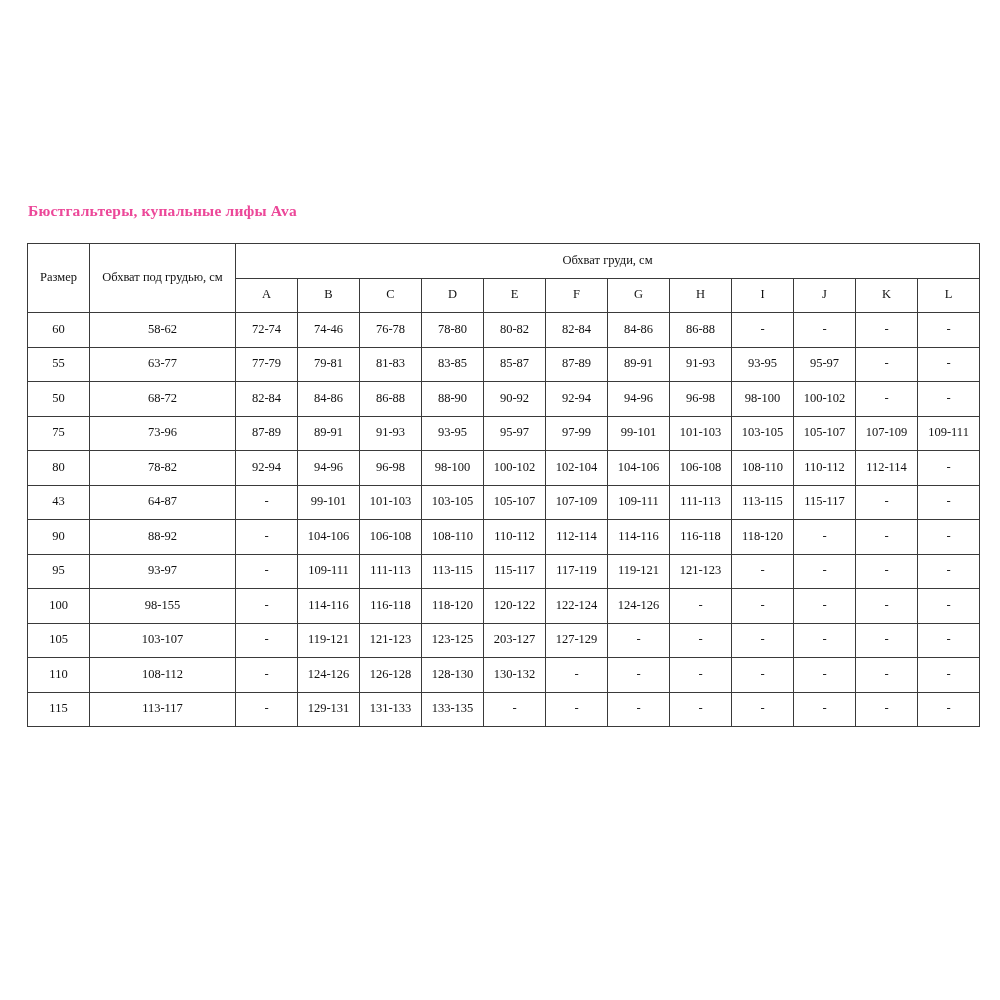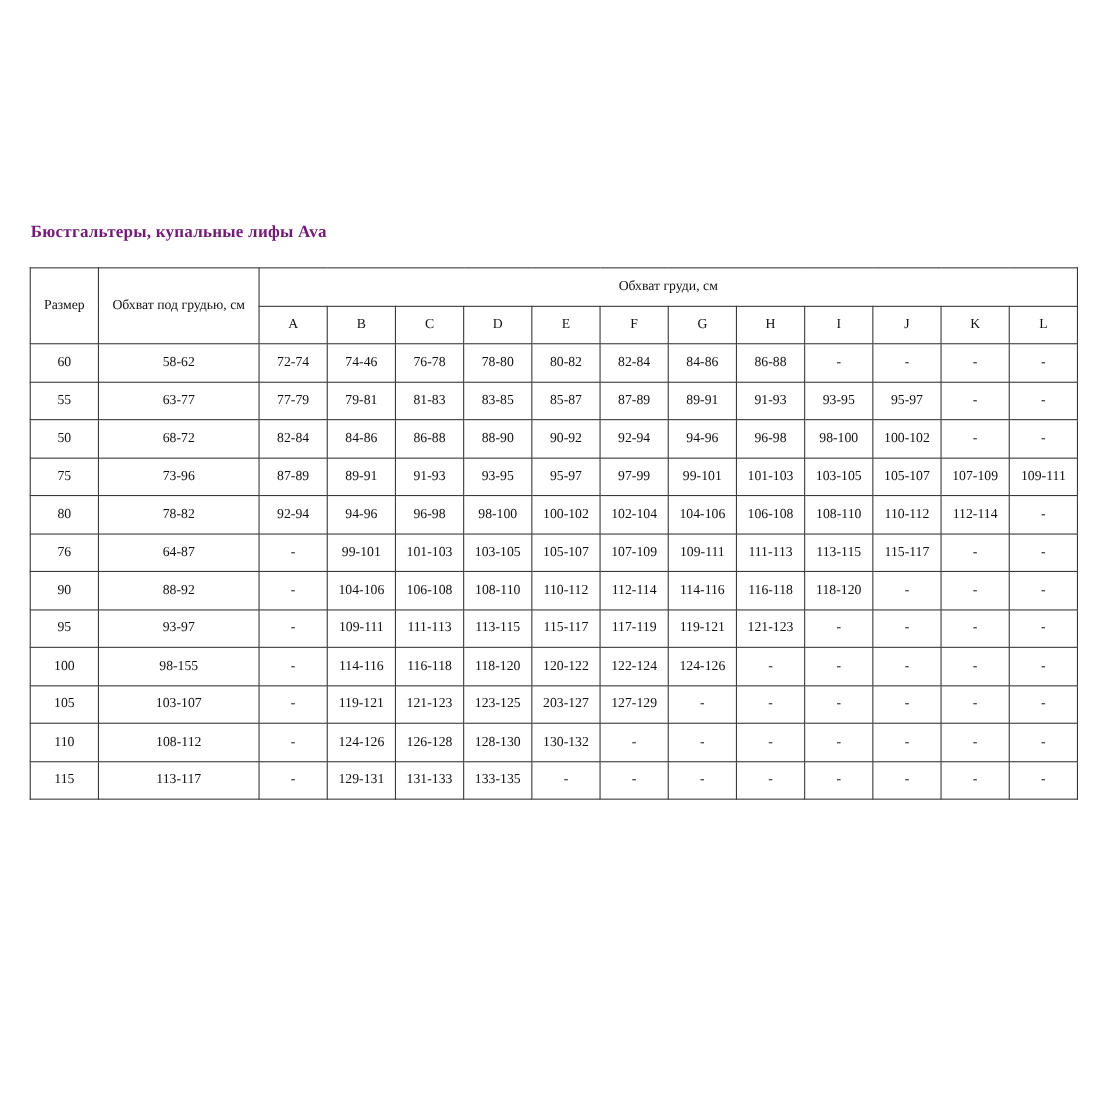--- a/index.html
+++ b/index.html
@@ -20,21 +20,21 @@
     background: #ffffff;
   }
   .doc-title {
     position: absolute;
     left: 28px;
     top: 202px;
     font-family: "Liberation Serif", serif;
     font-weight: bold;
     font-size: 15.5px;
     letter-spacing: 0.2px;
-    color: #701a75;
+    color: #ec4899;
   }
   .table-wrap {
     position: absolute;
     left: 27px;
     top: 243px;
     width: 946px;
   }
   table.size-table {
     border-collapse: collapse;
     width: 946px;
@@ -186,21 +186,21 @@
           <td class="nowrap">100-102</td>
           <td class="nowrap">102-104</td>
           <td class="nowrap">104-106</td>
           <td class="nowrap">106-108</td>
           <td class="nowrap">108-110</td>
           <td class="nowrap">110-112</td>
           <td class="nowrap">112-114</td>
           <td>-</td>
         </tr>
         <tr>
-          <td>76</td>
+          <td>43</td>
           <td>64-87</td>
           <td>-</td>
           <td class="nowrap">99-101</td>
           <td class="nowrap">101-103</td>
           <td class="nowrap">103-105</td>
           <td class="nowrap">105-107</td>
           <td class="nowrap">107-109</td>
           <td class="nowrap">109-111</td>
           <td class="nowrap">111-113</td>
           <td class="nowrap">113-115</td>

